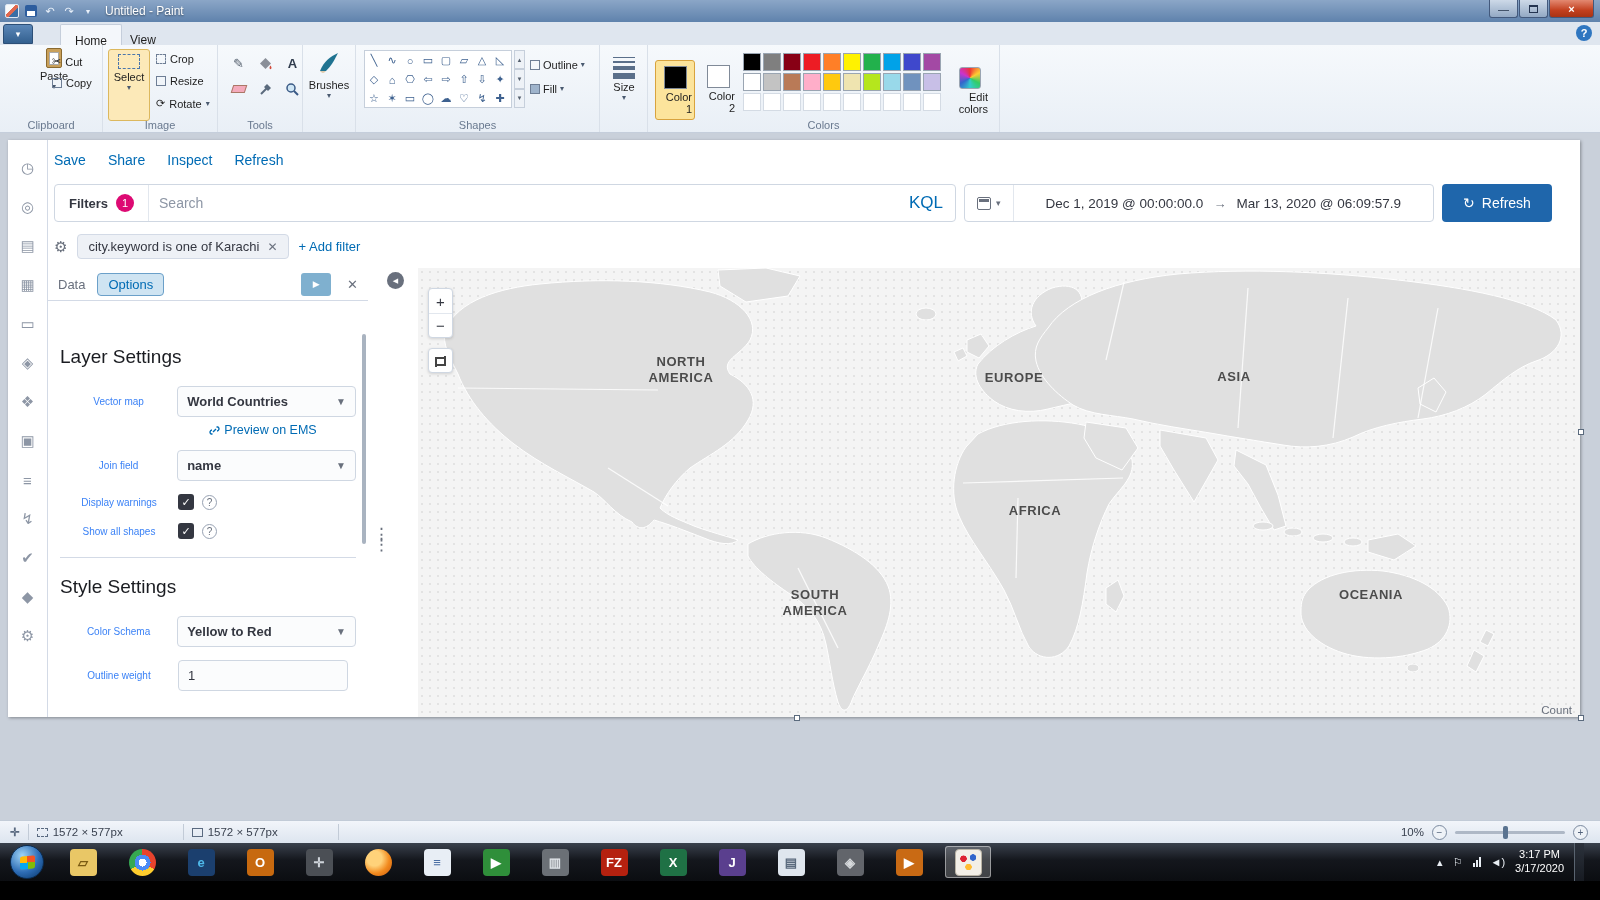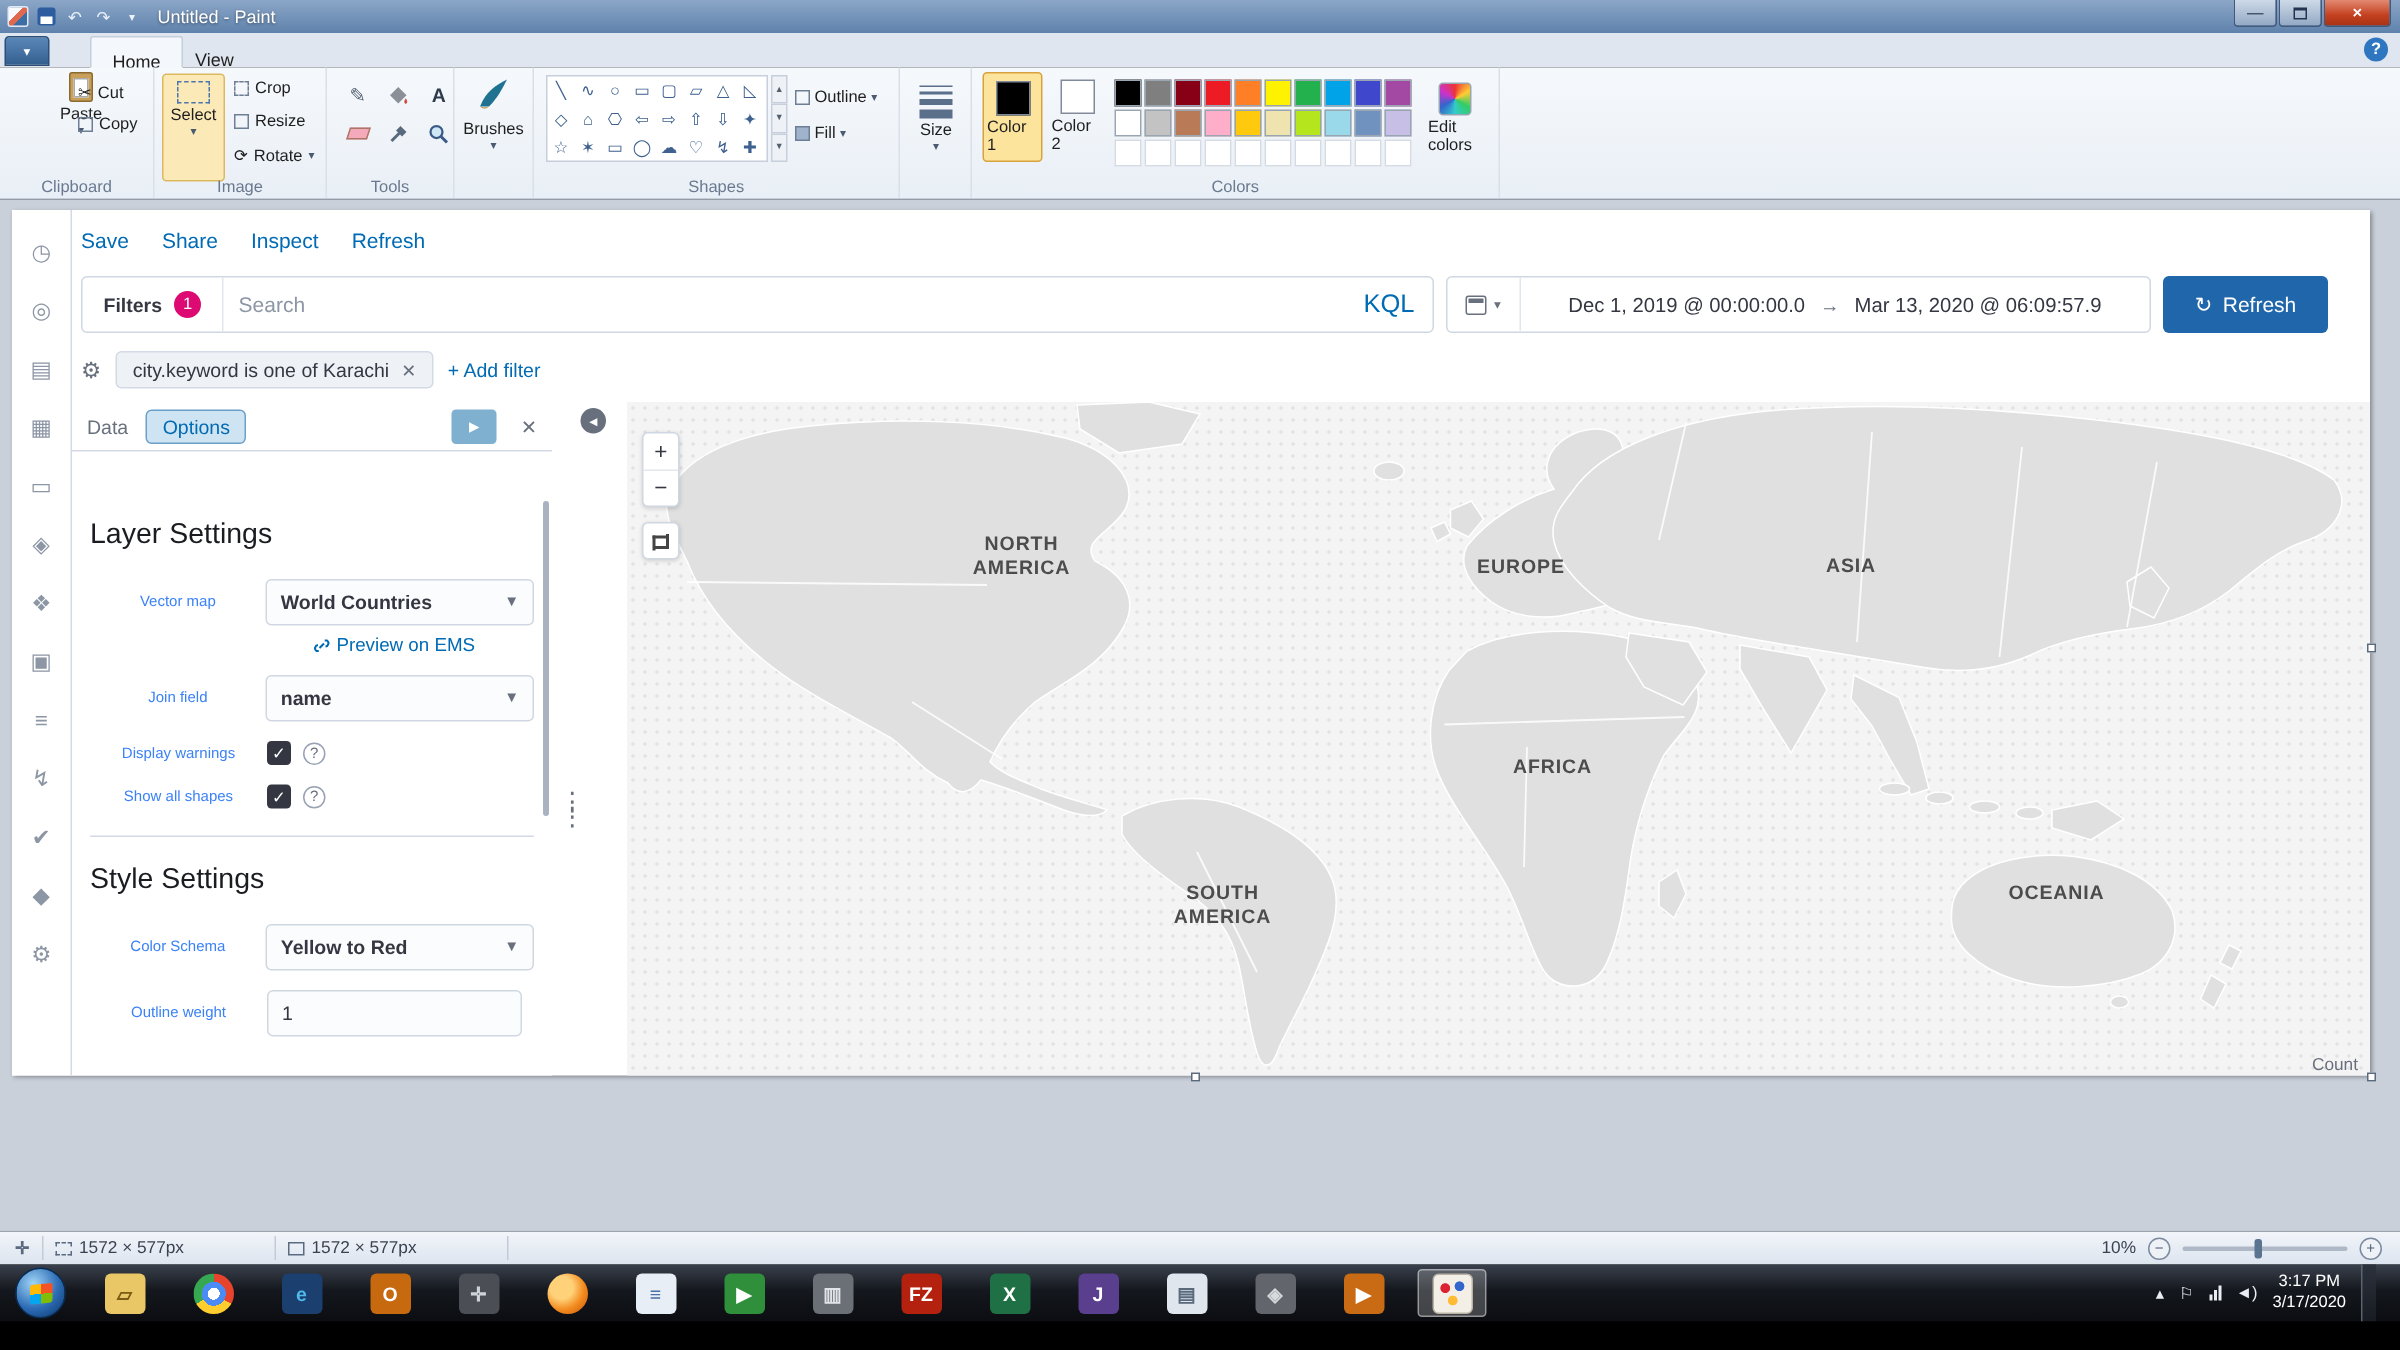--- a/index.html
+++ b/index.html
@@ -59,21 +59,21 @@
     border:1px solid #c6cfdb; display:grid; grid-template-columns:repeat(8,18px); grid-auto-rows:19px; }
   .shape-cell { display:flex; align-items:center; justify-content:center; font-size:11px; color:#3e618f; }
   .shape-scroll { position:absolute; left:158px; top:5px; width:11px; height:58px; display:flex; flex-direction:column; }
   .shape-scroll div { flex:1; border:1px solid #c6cfdb; background:#eef2f7; font-size:6px; color:#55606e;
     display:flex; align-items:center; justify-content:center; }
   .of-btn { position:absolute; left:174px; width:64px; height:19px; display:flex; align-items:center; gap:3px;
     font-size:11px; color:#1e1e1e; }
   .sizebars { width:22px; margin:6px auto 2px; display:flex; flex-direction:column; gap:3px; align-items:stretch; }
   .sizebars span { background:#5a6f8a; display:block; }
   .swatch { width:23px; height:23px; margin:2px auto 0; border:1px solid #808a98; background:#000; }
-  .colbtn { position:absolute; width:40px; top:3px; height:60px; text-align:left; font-size:11px;
+  .colbtn { position:absolute; width:40px; top:15px; height:60px; text-align:right; font-size:11px;
     color:#1e1e1e; border-radius:3px; padding-top:3px; }
   .colbtn.sel { background:#fce49c; border:1px solid #d8a33e; }
   #palette { position:absolute; left:94px; top:7px; display:grid; grid-template-columns:repeat(10,20px);
     grid-auto-rows:20px; }
   .pal-cell { width:18px; height:18px; margin:1px; border:1px solid #9aa5b2; }
   .pal-cell.empty { background:#fff; border:1px solid #d4dbe4; }
   .rainbow { width:22px; height:22px; margin:4px auto 2px; border-radius:3px; border:1px solid #9aa5b2;
     background:conic-gradient(#e33,#fc3,#3c6,#3cc,#36c,#c3c,#e33); }
 
   

